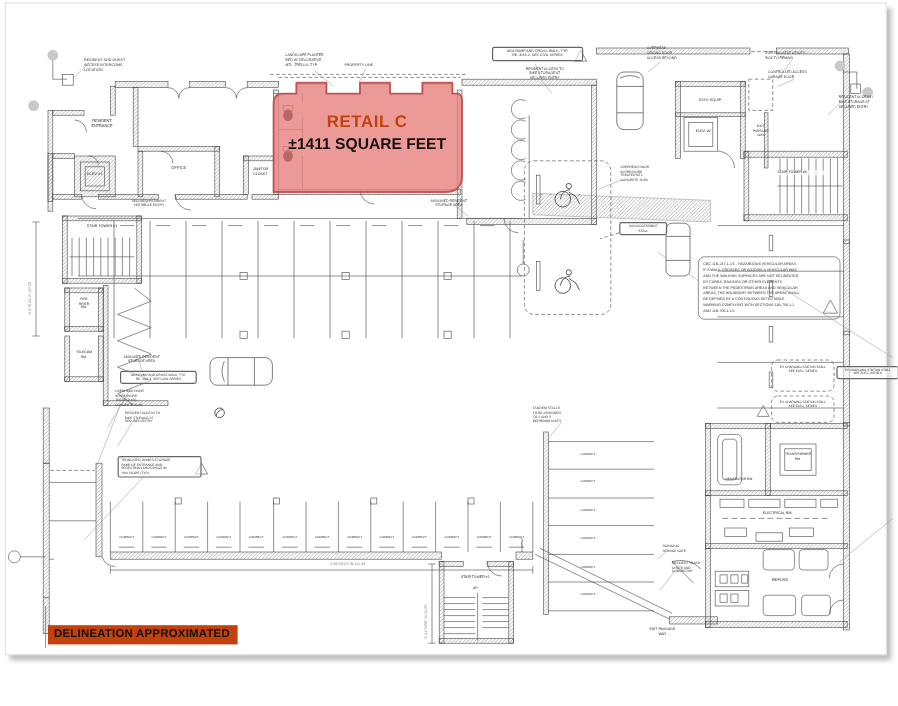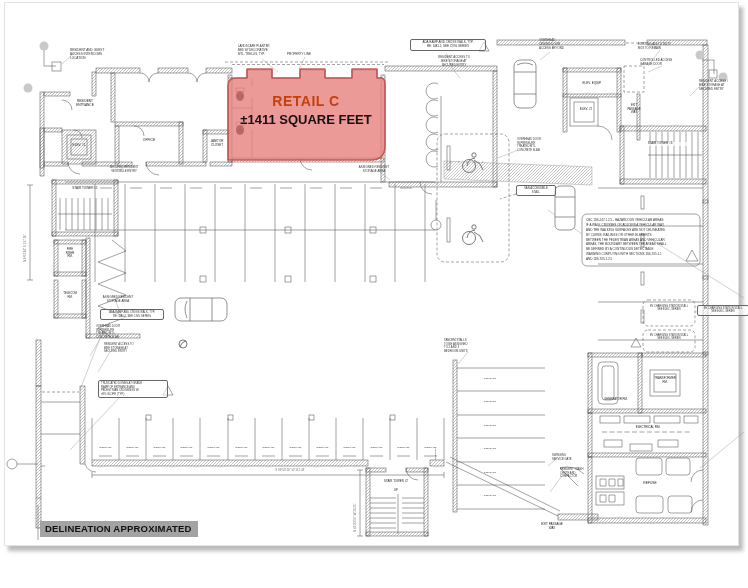--- a/index.html
+++ b/index.html
@@ -12,21 +12,21 @@
        text-align:center;}
   .left{text-align:left;}
   .boxed{border:.5px solid #666;border-radius:2px;padding:1px 2px;background:rgba(255,255,255,.55);}
   .rot{transform:rotate(-90deg);transform-origin:left top;white-space:nowrap;}
   .dim{color:#777;}
   .room{color:#222;}
   .retail-title{position:absolute;left:246px;top:93px;width:120px;text-align:center;
         font-size:14px;font-weight:bold;color:#c2410c;letter-spacing:.5px;}
   .retail-area{position:absolute;left:228px;top:112px;width:156px;text-align:center;
         font-size:13px;font-weight:bold;color:#181010;}
-  .badge{position:absolute;left:40px;top:521px;background:#a3a3a3;color:#111;
+  .badge{position:absolute;left:40px;top:521px;background:#c2410c;color:#111;
          font-size:9.5px;font-weight:bold;padding:2px 6px 3px 5px;letter-spacing:.2px;}
   
   .wall rect,.wall path{fill:url(#h);stroke:#4a4a4a;stroke-width:.5;}
   .ln path,.ln line,.ln rect,.ln circle{stroke:#555;stroke-width:.55;fill:none;}
   .lt path,.lt line{stroke:#999;stroke-width:.45;fill:none;}
   .ds path,.ds rect,.ds line{stroke:#666;stroke-width:.6;fill:none;stroke-dasharray:3 2;}
   .car rect,.car path{fill:#fff;stroke:#666;stroke-width:.7;}
   .wc circle,.wc path{fill:none;stroke:#555;stroke-width:.8;}
   .blk{fill:#222;stroke:none;}
   .gray{fill:#c9c9c9;stroke:none;}

